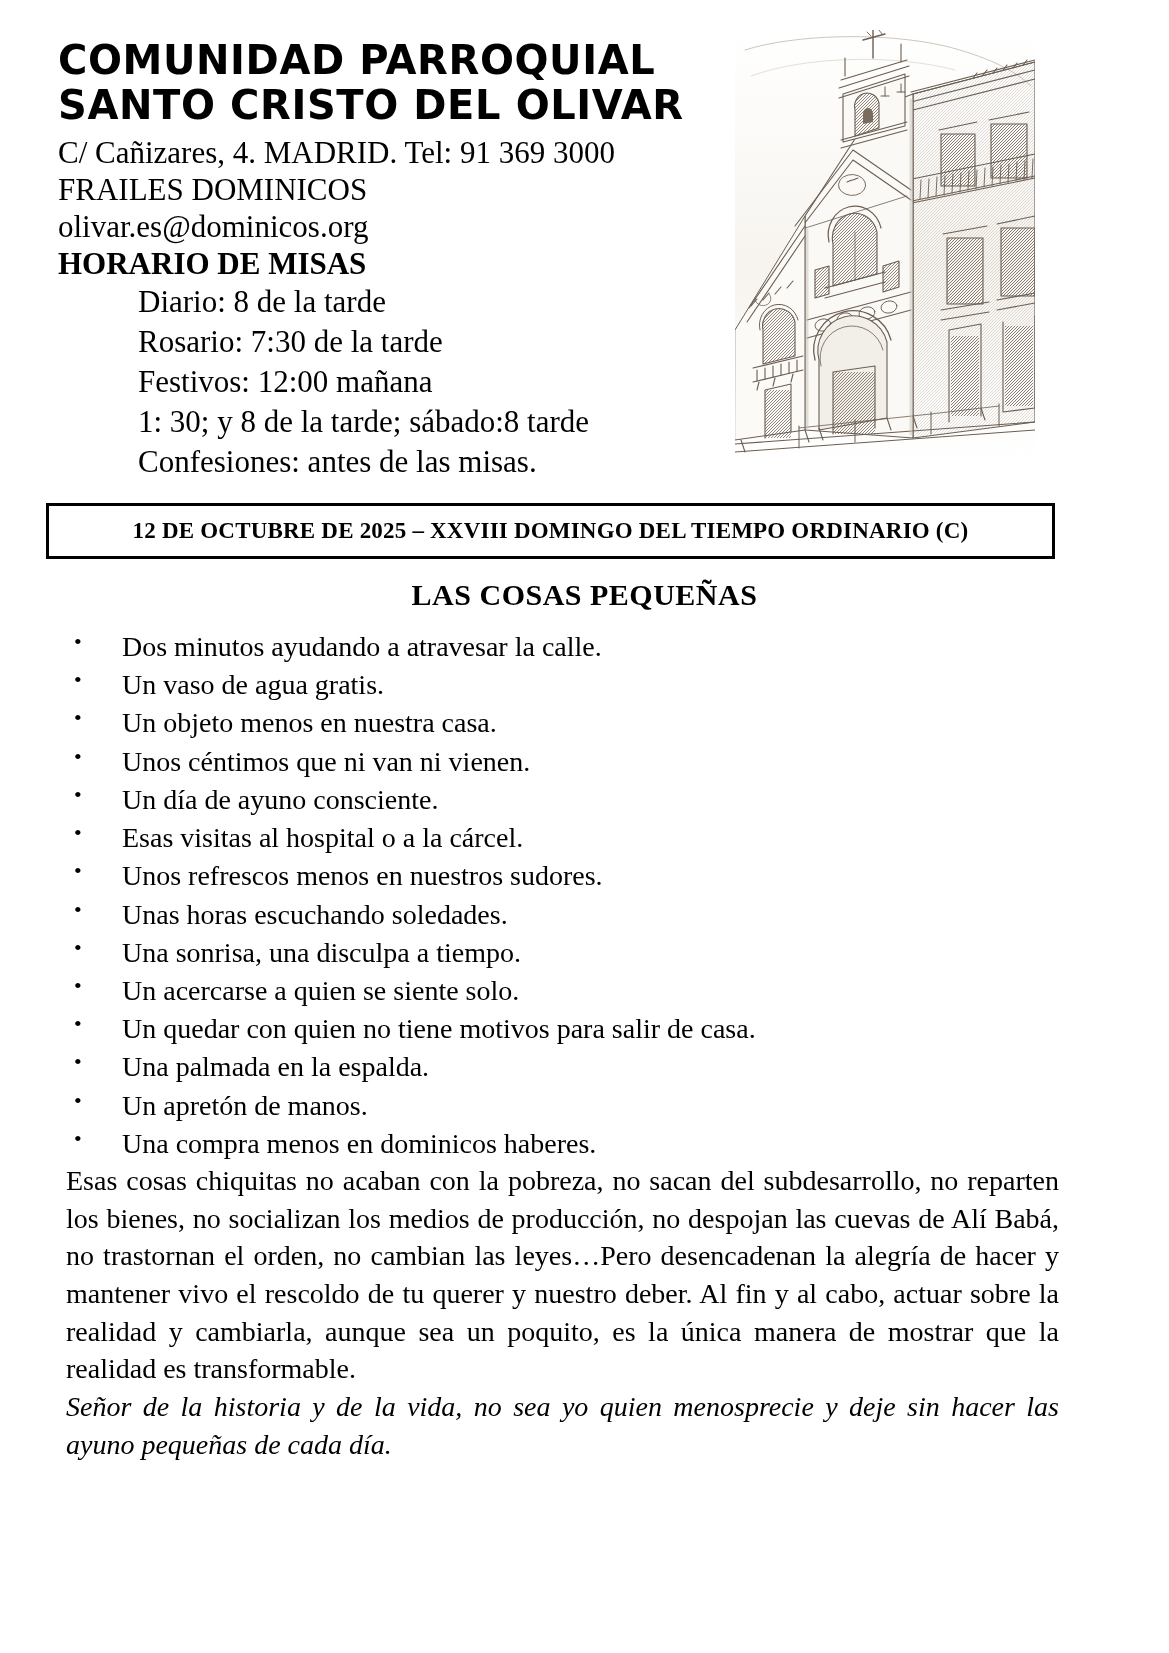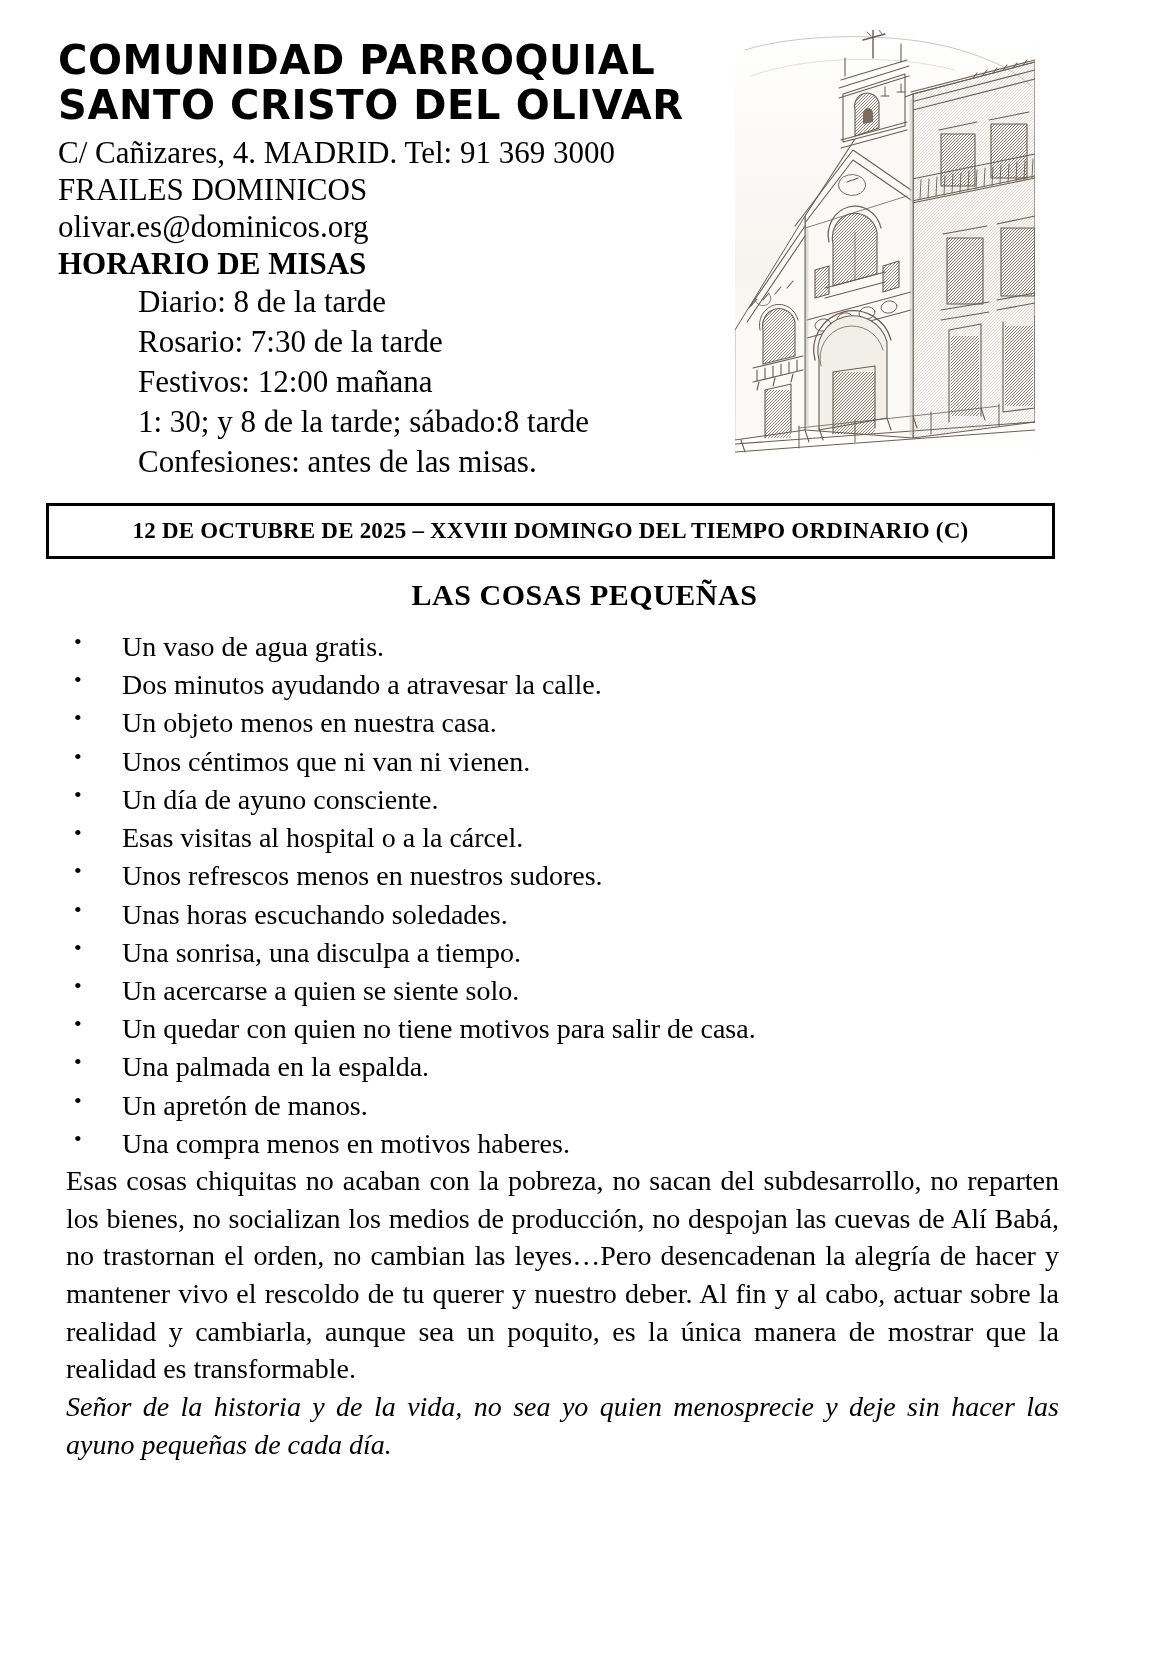--- a/index.html
+++ b/index.html
@@ -312,34 +312,34 @@
     </div>
   </div>
 
   <div class="date-banner">
     <span class="date-banner-text">12 DE OCTUBRE DE 2025 – XXVIII  DOMINGO DEL TIEMPO ORDINARIO (C)</span>
   </div>
 
   <div class="article-title">LAS COSAS PEQUEÑAS</div>
 
   <ul class="things-list">
+    <li>Dos minutos ayudando a atravesar la calle.</li>
     <li>Un vaso de agua gratis.</li>
-    <li>Dos minutos ayudando a atravesar la calle.</li>
     <li>Un objeto menos en nuestra casa.</li>
     <li>Unos céntimos que ni van ni vienen.</li>
     <li>Un día de ayuno consciente.</li>
     <li>Esas visitas al hospital o a la cárcel.</li>
     <li>Unos refrescos menos en nuestros sudores.</li>
     <li>Unas horas escuchando soledades.</li>
     <li>Una sonrisa, una disculpa a tiempo.</li>
     <li>Un acercarse a quien se siente solo.</li>
     <li>Un quedar con quien no tiene motivos para salir de casa.</li>
     <li>Una palmada en la espalda.</li>
     <li>Un apretón de manos.</li>
-    <li>Una compra menos en motivos haberes.</li>
+    <li>Una compra menos en dominicos haberes.</li>
   </ul>
 
   <div class="body-text">
     <p>Esas cosas chiquitas no acaban con la pobreza, no sacan del subdesarrollo, no reparten los bienes, no socializan los medios de producción, no despojan las cuevas de Alí Babá, no trastornan el orden, no cambian las leyes…Pero desencadenan la alegría de hacer y mantener vivo el rescoldo de tu querer y nuestro deber. Al fin y al cabo, actuar sobre la realidad y cambiarla, aunque sea un poquito, es la única manera de mostrar que la realidad es transformable.</p>
     <p class="prayer">Señor de la historia y de la vida, no sea yo quien menosprecie y deje sin hacer las ayuno pequeñas de cada día.</p>
   </div>
 
 </div>
 
 </body></html>

